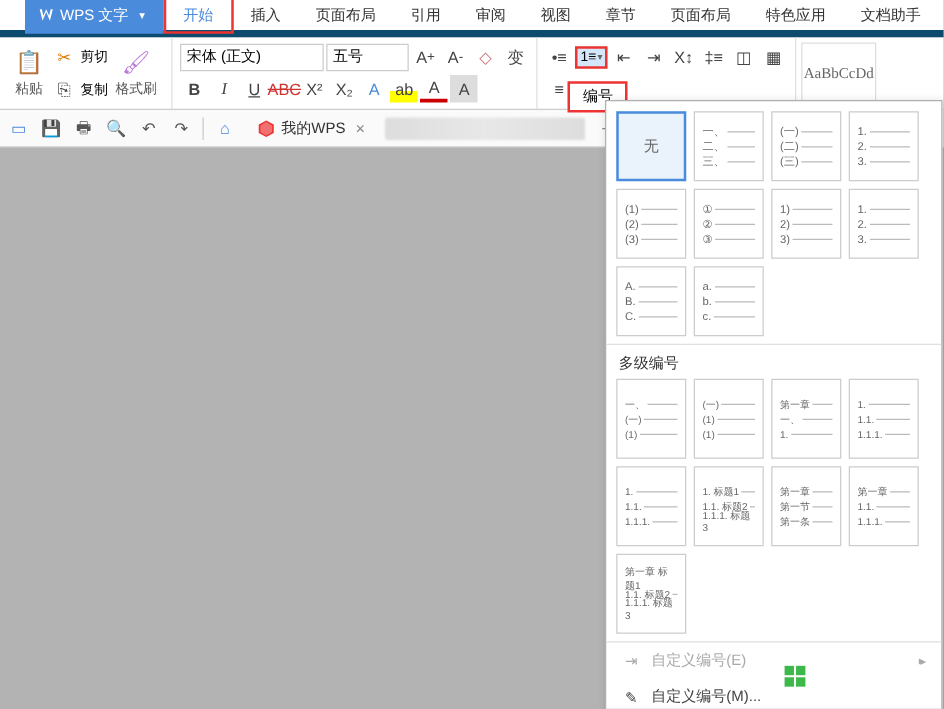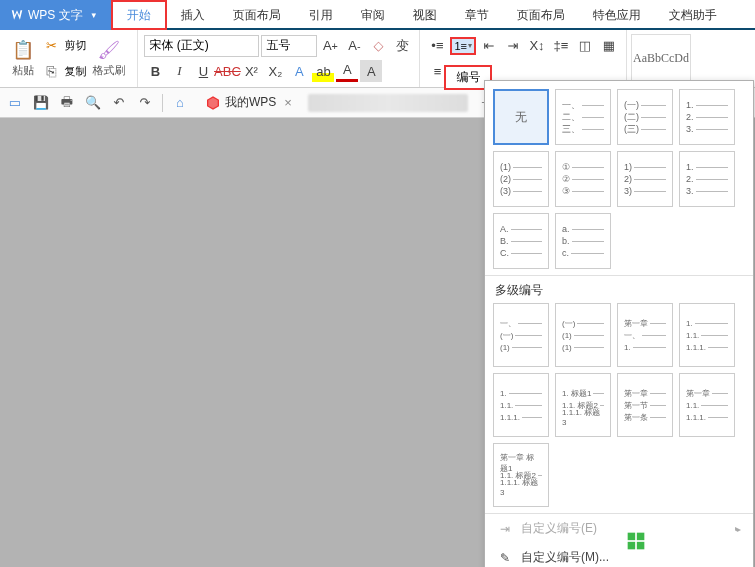--- a/index.html
+++ b/index.html
@@ -1,39 +1,39 @@
 <!DOCTYPE html>
 <html><head>
 <meta charset="utf-8">
 <style>
 * { margin: 0; padding: 0; box-sizing: border-box; font-family: "Microsoft YaHei", sans-serif; }
 body { width: 755px; height: 567px; overflow: hidden; background: #b3b3b3; position: relative; }
 
 
-.title-bar { height: 30px; background: #fff; display: flex; border-bottom: 2px solid #0c4a6e; }
+.title-bar { height: 30px; background: #fff; display: flex; align-items: center; border-bottom: 6px solid #0c4a6e; padding-left: 20px; }
 .app-logo { background: #4a8bdb; color: #fff; height: 30px; padding: 0 10px; display: flex; align-items: center; font-size: 12px; gap: 4px; }
 .app-logo svg { fill: #fff; }
 .dropdown-arrow { width: 14px; text-align: center; color: #fff; font-size: 9px; }
 .tabs { display: flex; height: 30px; }
 .tab { padding: 0 14px; display: flex; align-items: center; font-size: 12px; color: #333; cursor: pointer; }
 .tab.active { border: 2px solid #e33; color: #4a8bdb; }
 
 
 .ribbon { height: 58px; background: #fff; display: flex; border-bottom: 1px solid #ccc; }
 .ribbon-group { display: flex; flex-direction: column; padding: 3px 6px; border-right: 1px solid #e0e0e0; }
 .ribbon-row { display: flex; align-items: center; gap: 2px; height: 26px; }
 .ribbon-btn-lg { display: flex; flex-direction: column; align-items: center; justify-content: center; padding: 2px 6px; font-size: 11px; color: #555; gap: 2px; }
 .ribbon-btn-lg .icon { font-size: 18px; }
 .icon-btn { width: 22px; height: 22px; display: flex; align-items: center; justify-content: center; font-size: 13px; color: #444; cursor: pointer; }
 .icon-btn.b { font-weight: bold; }
 .icon-btn.i { font-style: italic; font-family: serif; }
 .icon-btn.u { text-decoration: underline; }
 .font-select { height: 22px; font-size: 12px; border: 1px solid #ccc; padding: 0 4px; background: #fff; }
 .font-name { width: 115px; }
-.font-size { width: 56px; }
+.font-size { width: 66px; }
 .style-sample { width: 60px; height: 48px; border: 1px solid #ddd; display: flex; align-items: center; justify-content: center; font-size: 12px; color: #666; margin: 4px; font-family: serif; }
 
 
 .numbering-area { position: relative; }
 .numbering-btn { border: 2px solid #e33; padding: 1px 2px; display: flex; align-items: center; background: #d4e6f9; }
 .numbering-label { position: absolute; top: 28px; left: -6px; border: 2px solid #e33; background: #fff; padding: 2px 10px; font-size: 12px; white-space: nowrap; }
 
 
 .qa-bar { height: 30px; background: #fafafa; display: flex; align-items: center; padding: 0 6px; gap: 8px; border-bottom: 1px solid #d0d0d0; }
 .qa-icon { width: 18px; height: 18px; display: flex; align-items: center; justify-content: center; font-size: 13px; color: #555; cursor: pointer; }

